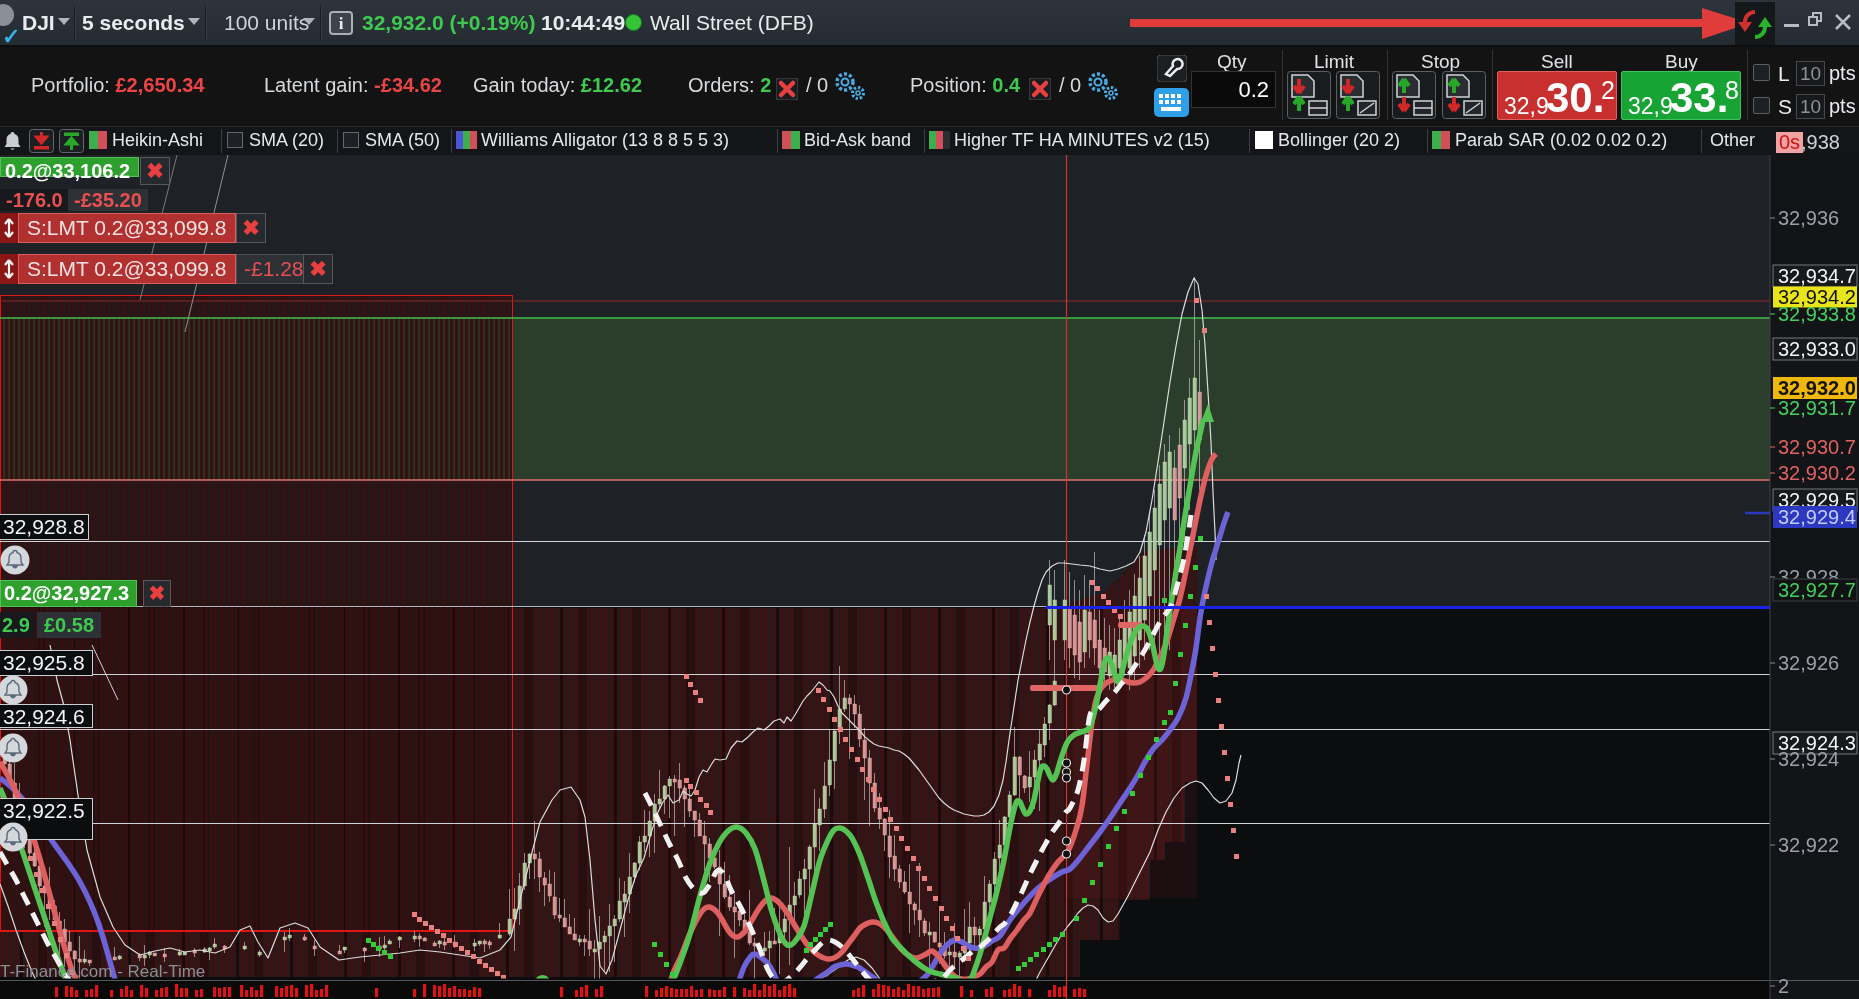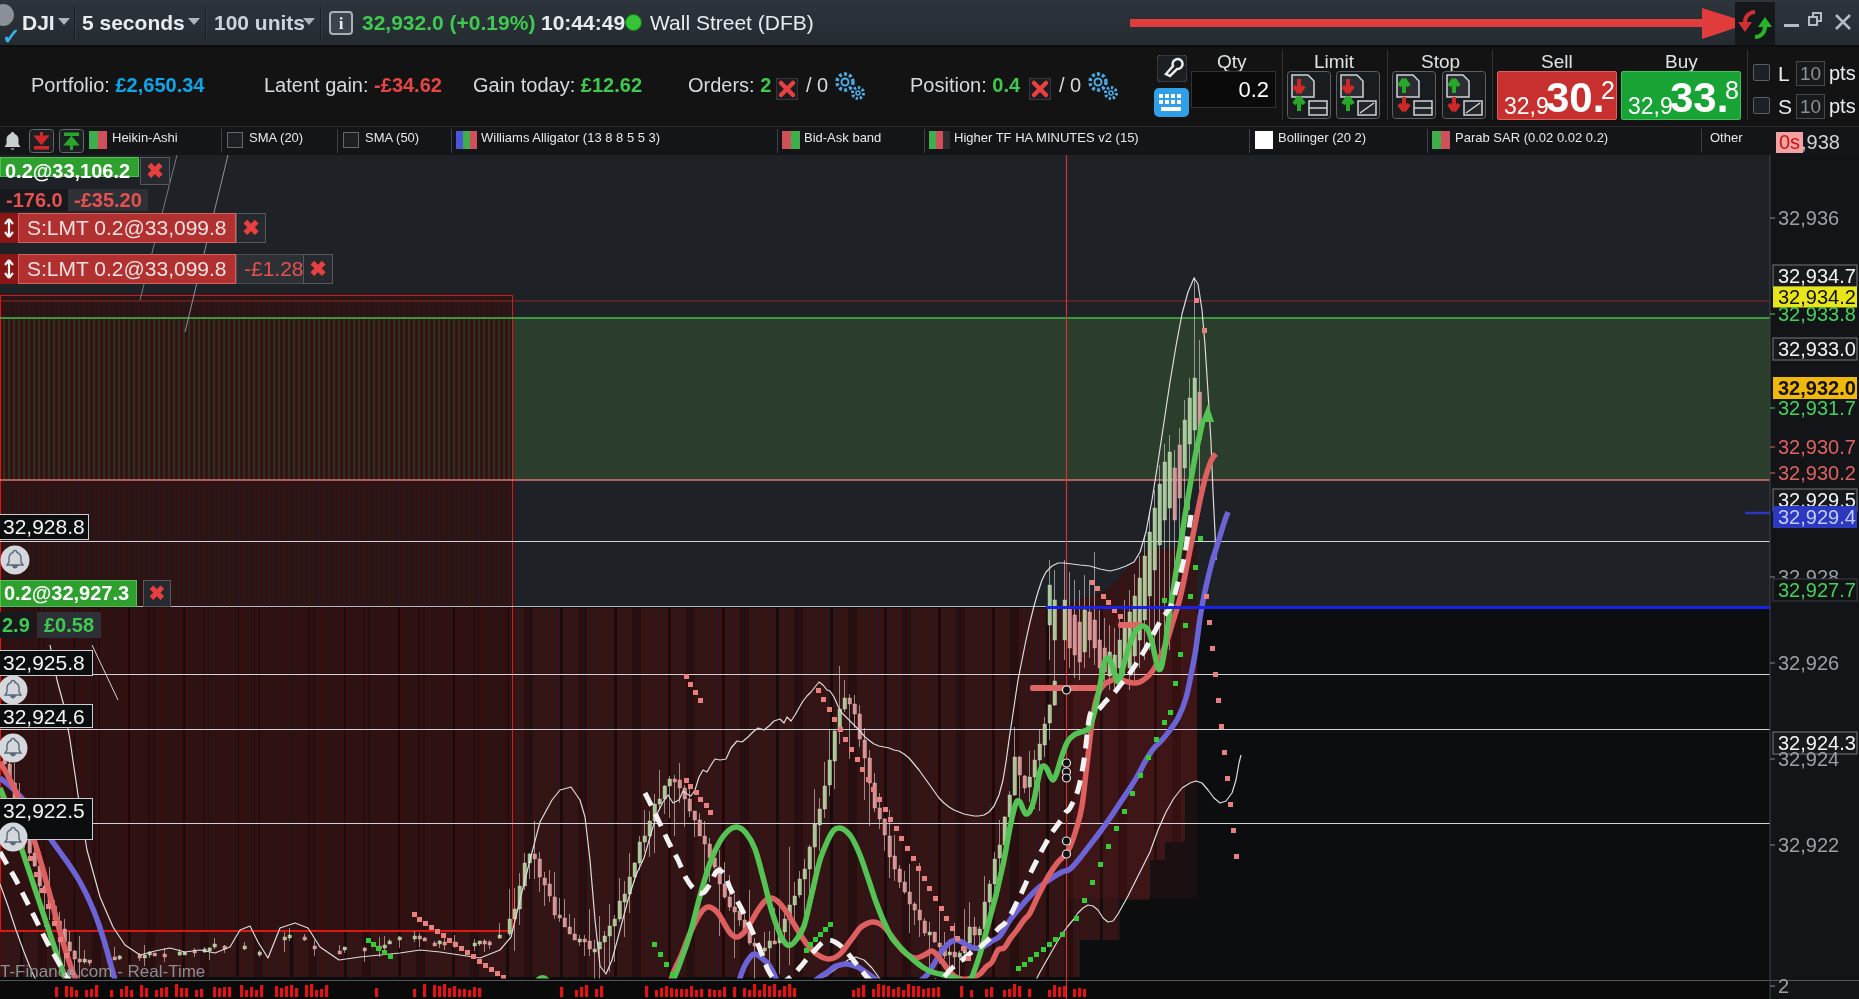--- a/index.html
+++ b/index.html
@@ -5,42 +5,42 @@
 html,body{width:1859px;height:999px;background:#0d0e10;overflow:hidden;
 font-family:"Liberation Sans",sans-serif}
 #page{position:relative;width:1859px;height:999px}
 .abs{position:absolute;white-space:nowrap}
 #topbar{position:absolute;left:0;top:0;width:1859px;height:47px;
 background:linear-gradient(#2d343b,#242b31);border-bottom:2px solid #0b0d0f}
 .tb{position:absolute;top:11px;font-size:21px;font-weight:bold;color:#e8ecf0}
 .sep{position:absolute;top:6px;width:2px;height:34px;background:#191d21;border-right:1px solid #343b42}
 #bar2{position:absolute;left:0;top:47px;width:1859px;height:80px;background:#131313;border-bottom:1px solid #2a2a2a}
 .b2{position:absolute;top:27px;font-size:20px;color:#d6dadd}
-.b2v{font-weight:bold;color:#0ea5e9}
+.b2v{font-weight:bold;color:#ef4444}
 .red{color:#e84545}
 .green{color:#3fc94f}
 .lbl{position:absolute;top:4px;font-size:19px;color:#dfe3e6}
 #legend{position:absolute;left:0;top:127px;width:1859px;height:28px;background:#131519}
-.lg{position:absolute;top:3px;font-size:13px;color:#e6e9ec}
+.lg{position:absolute;top:3px;font-size:18px;color:#e6e9ec}
 .lsep{position:absolute;top:2px;width:1px;height:24px;background:#3a4046}
 .cbx{position:absolute;top:5px;width:16px;height:16px;background:#1d2024;border:1px solid #62686e}
 .csq{position:absolute;top:4px;width:9px;height:18px}
 </style></head><body>
 <div id="page">
 
 <div id="topbar">
 <div class="abs" style="left:-8px;top:4px;width:22px;height:22px;border-radius:50%;background:#8a9096"></div>
 <div class="abs" style="left:2px;top:24px;color:#35b2e8;font-size:22px;font-weight:bold">✓</div>
 <div class="tb" style="left:22px">DJI</div>
 <div class="abs" style="left:58px;top:18px;border-left:6px solid transparent;border-right:6px solid transparent;border-top:7px solid #aeb4ba"></div>
 <div class="sep" style="left:74px"></div>
 <div class="tb" style="left:82px">5 seconds</div>
 <div class="abs" style="left:188px;top:18px;border-left:6px solid transparent;border-right:6px solid transparent;border-top:7px solid #aeb4ba"></div>
 <div class="sep" style="left:205px"></div>
-<div class="tb" style="left:214px;color:#ccd3da;font-weight:bold">100 units</div>
+<div class="tb" style="left:224px;color:#ccd3da;font-weight:normal">100 units</div>
 <div class="abs" style="left:303px;top:18px;border-left:6px solid transparent;border-right:6px solid transparent;border-top:7px solid #aeb4ba"></div>
 <div class="sep" style="left:320px"></div>
 <div class="abs" style="left:329px;top:11px;width:24px;height:24px;background:#3c434a;border:2px solid #aab0b6;border-radius:4px;color:#e8ecf0;font-size:17px;font-weight:bold;text-align:center;line-height:21px;font-family:'Liberation Serif',serif">i</div>
 <div class="tb" style="left:362px;color:#3fc94f">32,932.0 (+0.19%)</div>
 <div class="tb" style="left:541px">10:44:49</div>
 <div class="abs" style="left:625px;top:14px;width:17px;height:17px;border-radius:50%;background:#35c435;border:1px solid #1a7a1a"></div>
 <div class="tb" style="left:650px;font-weight:normal">Wall Street (DFB)</div>
 <svg class="abs" style="left:1128px;top:0" width="625" height="47">
         <rect x="2" y="19" width="572" height="8" fill="#e03c3c"></rect>
         <polygon points="574,8 622,23 574,39" fill="#e03c3c"></polygon>

